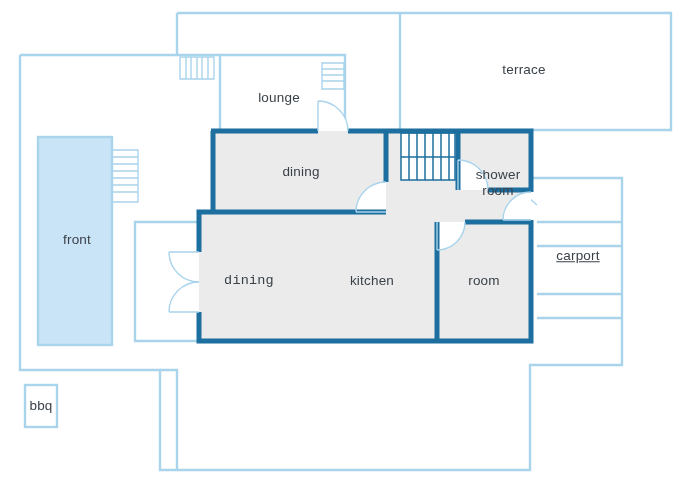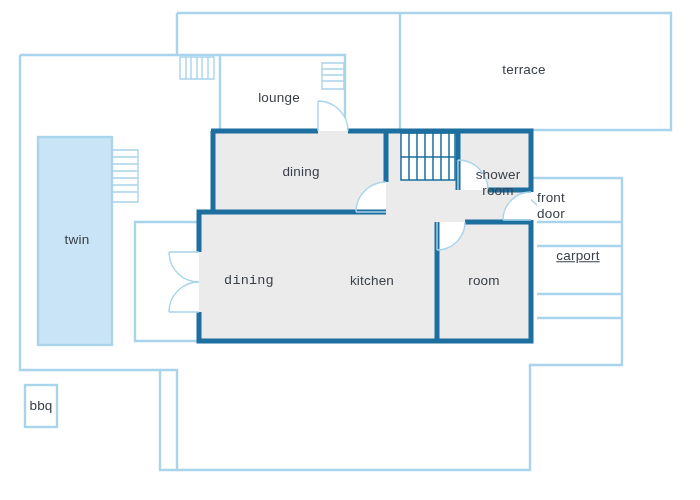--- a/index.html
+++ b/index.html
@@ -104,21 +104,20 @@
       <path class="arc" d="M 458,160 A 30,30 0 0 1 488,190 M 458,190 V 160"></path>
       <path class="arc" d="M 199,282 A 30,30 0 0 1 169,252 M 199,252 H 169"></path>
       <path class="arc" d="M 199,282 A 30,30 0 0 0 169,312 M 199,312 H 169"></path>
     </g>
   </svg>
 
   <div class="label" style="left:524px;top:70px;">terrace</div>
   <div class="label" style="left:279px;top:98px;">lounge</div>
   <div class="label" style="left:301px;top:172px;">dining</div>
   <div class="label wrap w60" style="left:498px;top:154px;margin-top:29px;">shower room</div>
-  <div class="label wrap w46" style="left:551px;top:206px;">front door</div>
-  <div class="label" style="left:77px;top:240px;">twin</div>
+  <div class="label" style="left:77px;top:240px;">front</div>
   <div class="label" style="left:249px;top:281px;font-family:Liberation Mono, monospace;">dining</div>
   <div class="label" style="left:372px;top:281px;">kitchen</div>
   <div class="label" style="left:484px;top:281px;">room</div>
   <div class="label" style="left:578px;top:256px;text-decoration:underline;">carport</div>
   <div class="label" style="left:41px;top:406px;">bbq</div>
 
 </div>
 
 </body></html>

